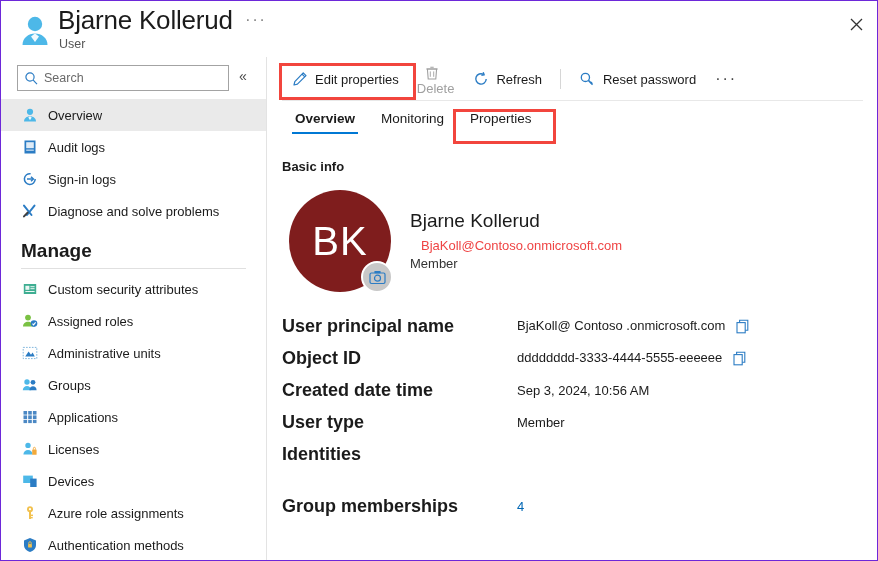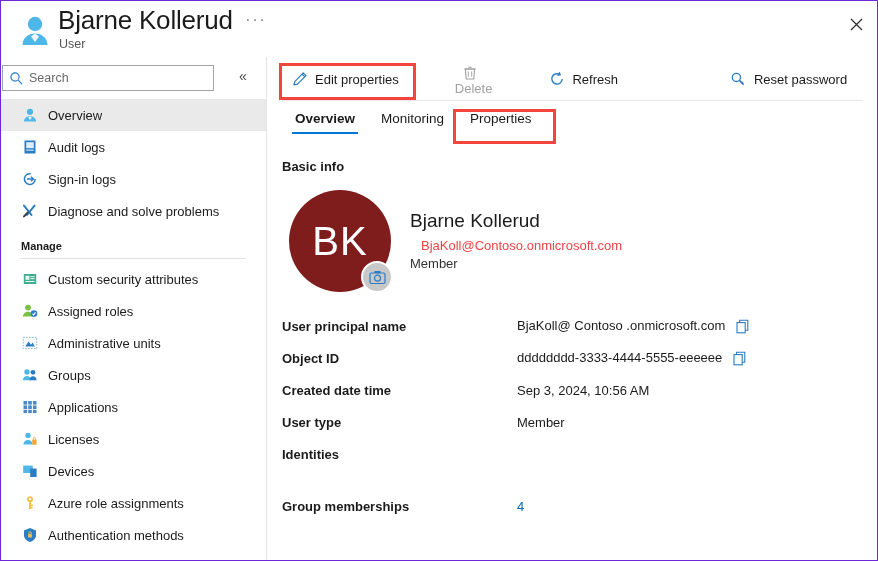--- a/index.html
+++ b/index.html
@@ -43,21 +43,21 @@
 
   
   .sidebar {
     position: absolute; left: 0; top: 56px;
     width: 266px; height: 503px;
     background: #ffffff;
     border-right: 1px solid #e3e3e3;
   }
   .search-row { position: relative; height: 42px; }
   .search-box {
-    position: absolute; left: 1px; top: 8px;
+    position: absolute; left: 16px; top: 8px;
     width: 212px; height: 26px;
     border: 1px solid #a3a3a3;
     background: #fff;
     display: flex; align-items: center;
     padding-left: 6px;
   }
   .search-box .mag { width: 15px; height: 15px; flex: 0 0 auto; }
   .search-input {
     border: 0; outline: 0; background: transparent;
     font-family: "Liberation Sans", sans-serif;
@@ -83,40 +83,39 @@
   .nav-item.active { background: #eaeaea; }
   .nav-item .ico {
     width: 18px; height: 18px; flex: 0 0 18px;
     margin-right: 9px;
     display: flex; align-items: center; justify-content: center;
   }
   .nav-item .lbl { white-space: nowrap; }
 
   .nav-section {
     padding: 13px 0 3px 20px;
-    font-size: 11px; font-weight: bold; color: #1b1b1b;
+    font-size: 19px; font-weight: bold; color: #1b1b1b;
   }
   .nav-divider {
     height: 1px; background: #e0e0e0;
     margin: 3px 20px 4px 20px;
   }
 
   
   .main {
     position: absolute; left: 267px; top: 56px;
     width: 609px; height: 503px;
     background: #fff;
   }
 
   
   .toolbar {
     position: relative; height: 44px;
     display: flex; align-items: center;
     padding-left: 14px;
-    gap: 38px;
   }
   .tb-btn {
     display: flex; align-items: center;
     height: 30px; padding: 0 9px;
     font-size: 13px; color: #1b1b1b;
     cursor: pointer; white-space: nowrap;
   }
   .tb-btn.disabled { color: #a0a0a0; cursor: default; flex-direction: column; }
   .tb-btn .tbico {
     width: 17px; height: 17px; margin-right: 7px;
@@ -202,21 +201,21 @@
   }
 
   .fields { margin-top: 14px; position: relative; }
   .frow {
     position: relative;
     height: 32px;
     display: flex; align-items: center;
   }
   .fkey {
     width: 235px; flex: 0 0 235px;
-    font-size: 13px; font-weight: bold; color: #1b1b1b;
+    font-size: 18px; font-weight: bold; color: #1b1b1b;
   }
   .fval {
     font-size: 13px; color: #1b1b1b;
     display: flex; align-items: flex-start;
   }
   .fval .copy {
     margin-left: 10px; cursor: pointer;
     width: 16px; height: 16px;
     display: inline-flex; align-items: center; justify-content: center;
   }

